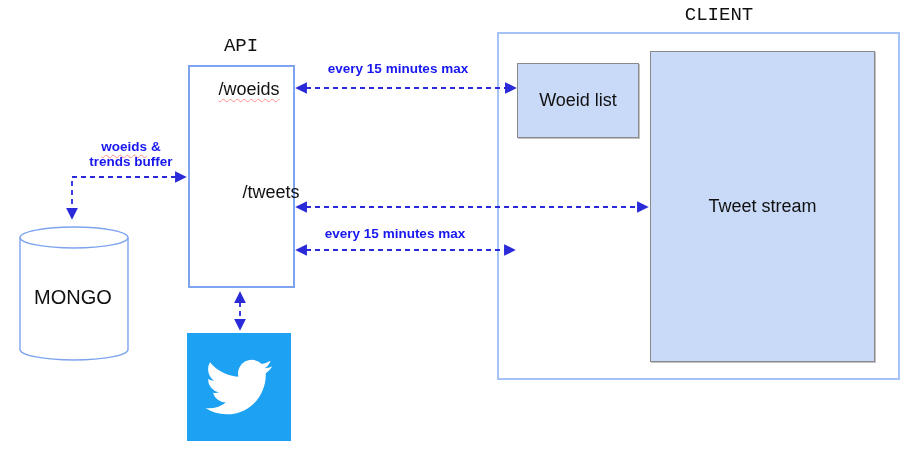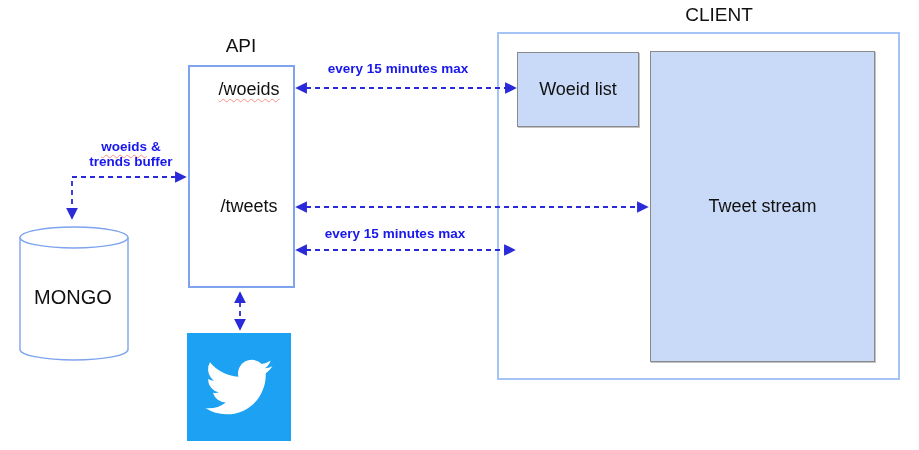--- a/index.html
+++ b/index.html
@@ -16,40 +16,40 @@
   }
   html,body{margin:0;padding:0;background:#ffffff;}
   .canvas{
     position:relative;width:919px;height:450px;background:#ffffff;overflow:hidden;
     font-family:"Liberation Sans","DejaVu Sans",sans-serif;color:var(--text-black);
   }
   .abs{position:absolute;}
   .ctr{text-align:center;}
 
   
-  .section-title{font-size:19px;color:var(--text-black);}
+  .section-title{font-size:19px;color:var(--text-black);font-family:Liberation Mono, monospace;}
   .client-title{left:619px;top:4px;width:200px;}
   .api-title{left:190px;top:35px;width:102px;}
 
   
   .client-box{left:497px;top:32px;width:403px;height:348px;border:2px solid var(--client-border);background:#fff;box-sizing:border-box;}
   .api-box{left:188px;top:65px;width:107px;height:223px;border:2px solid var(--api-border);background:#fff;box-sizing:border-box;}
 
   
   .inner-box{background:var(--inner-fill);border:1.5px solid var(--inner-border);box-sizing:border-box;
     box-shadow:1px 1px 0 rgba(120,120,120,.45);display:flex;align-items:center;justify-content:center;
     font-size:18px;color:var(--text-black);}
-  .woeid-box{left:517px;top:52px;width:122px;height:75px;}
+  .woeid-box{left:517px;top:63px;width:122px;height:75px;}
   .trends-box{left:517px;top:139px;width:122px;height:223px;}
   .stream-box{left:650px;top:51px;width:225px;height:311px;}
 
   
   .endpoint{left:188px;width:122px;font-size:18px;line-height:22px;text-align:center;color:var(--text-black);}
   .ep1{top:78px;}
-  .ep2{top:195px;}
+  .ep2{top:181px;padding-left:22px;}
   .ep3{top:239px;}
   .wavy{text-decoration:underline wavy var(--squiggle-red);text-decoration-thickness:1px;text-underline-offset:3px;}
 
   
   .mongo-svg{left:19px;top:226px;}
   .mongo-shape{fill:#ffffff;stroke:var(--shape-blue);stroke-width:1.4;}
   .mongo-label{left:19px;top:286px;width:108px;font-size:20px;text-align:center;color:var(--text-black);}
 
   
   .twitter-box{left:187px;top:333px;width:104px;height:108px;background:var(--twitter-blue);

